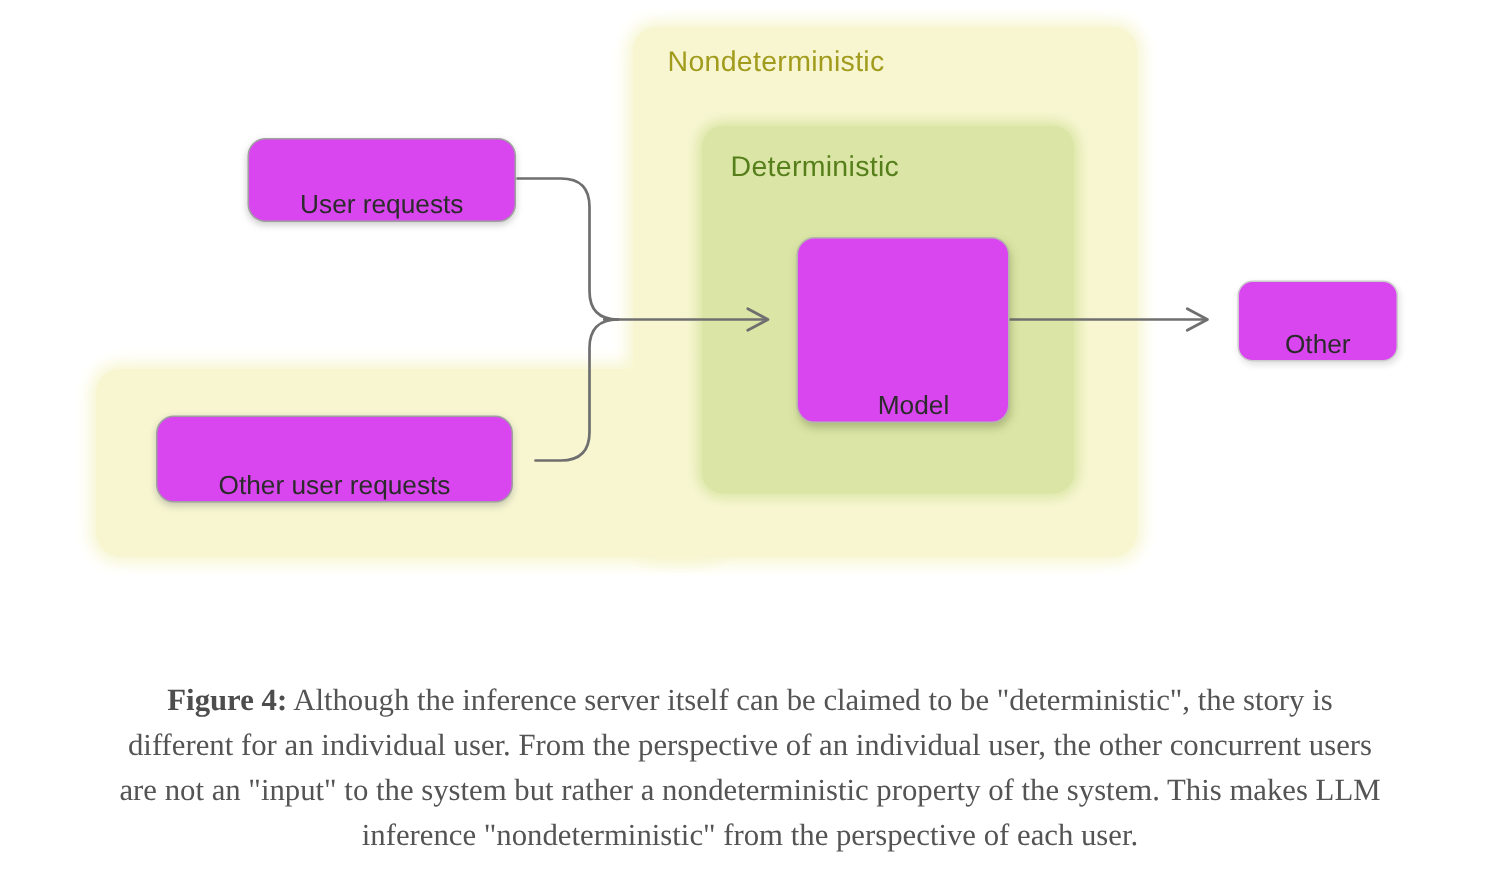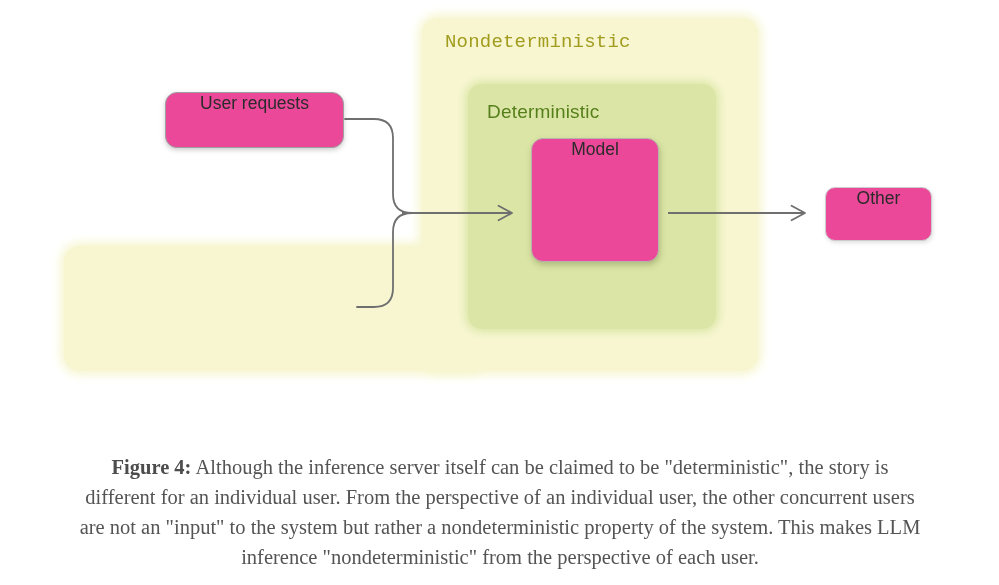--- a/index.html
+++ b/index.html
@@ -40,45 +40,45 @@
   }
   .region-label {
     position: absolute;
     font-size: 19px;
     font-weight: 500;
     letter-spacing: 0.2px;
   }
   .label-nondeterministic {
     left: 445px; top: 31px;
     color: var(--nd-text, #a29c1e);
-    font-family: Liberation Mono, monospace;
   }
   .label-deterministic {
     left: 487px; top: 101px;
     color: var(--d-text, #567f1b);
   }
   
   .node {
     position: absolute;
-    background: #ec4899;
+    background: #d946ef;
     border: 1px solid #9f9f9f;
     border-radius: 12px;
     display: flex;
-    align-items: flex-start;
+    align-items: flex-end;
     justify-content: center;
     font-size: 17.5px;
     color: #2b2b2b;
     box-shadow: 0 2px 5px rgba(110,110,110,0.35);
   }
   .node-user-requests   { left: 165px; top: 92px;  width: 177px; height: 54px; }
   .node-other-requests  { left: 104px; top: 277px; width: 236px; height: 56px; }
   .node-model {
-    left: 531px; top: 138px; width: 126px; height: 122px;
+    left: 531px; top: 158px; width: 126px; height: 122px;
     border-color: #b5b5ad;
     box-shadow: 1px 3px 6px rgba(90,100,50,0.35);
+    padding-left: 14px;
   }
   .node-output {
     left: 825px; top: 187px; width: 105px; height: 52px;
     border-color: #cccccc;
     border-radius: 10px;
     box-shadow: 1px 2px 4px rgba(0,0,0,0.12);
   }
   svg.connectors {
     position: absolute;
     left: 0; top: 0;
@@ -123,20 +123,23 @@
     </defs>
     <path class="connector-stroke" d="M 345 119 L 374 119 Q 393 119 393 138 L 393 194 Q 393 213 412 213" fill="none" stroke="#6f6f6f" stroke-width="1.8" stroke-linecap="round"></path>
     <path class="connector-stroke" d="M 357 307 L 374 307 Q 393 307 393 288 L 393 232 Q 393 213 412 213" fill="none" stroke="#6f6f6f" stroke-width="1.8" stroke-linecap="round"></path>
     <path class="connector-stroke" d="M 402 213 L 512 213" fill="none" stroke="#6f6f6f" stroke-width="1.8" marker-end="url(#openArrow)"></path>
     <path class="connector-stroke" d="M 668 213 L 805 213" fill="none" stroke="#6f6f6f" stroke-width="1.8" marker-end="url(#openArrow)"></path>
   </svg>
 
   <div class="node node-user-requests">
     <span>User requests</span>
   </div>
+  <div class="node node-other-requests">
+    <span>Other user requests</span>
+  </div>
   <div class="node node-model">
     <span>Model</span>
   </div>
   <div class="node node-output">
     <span>Other</span>
   </div>
 
   <p class="caption"><strong>Figure 4:</strong><span> Although the inference server itself can be claimed to be "deterministic", the story is
 different for an individual user. From the perspective of an individual user, the other concurrent users
 are not an "input" to the system but rather a nondeterministic property of the system. This makes LLM

